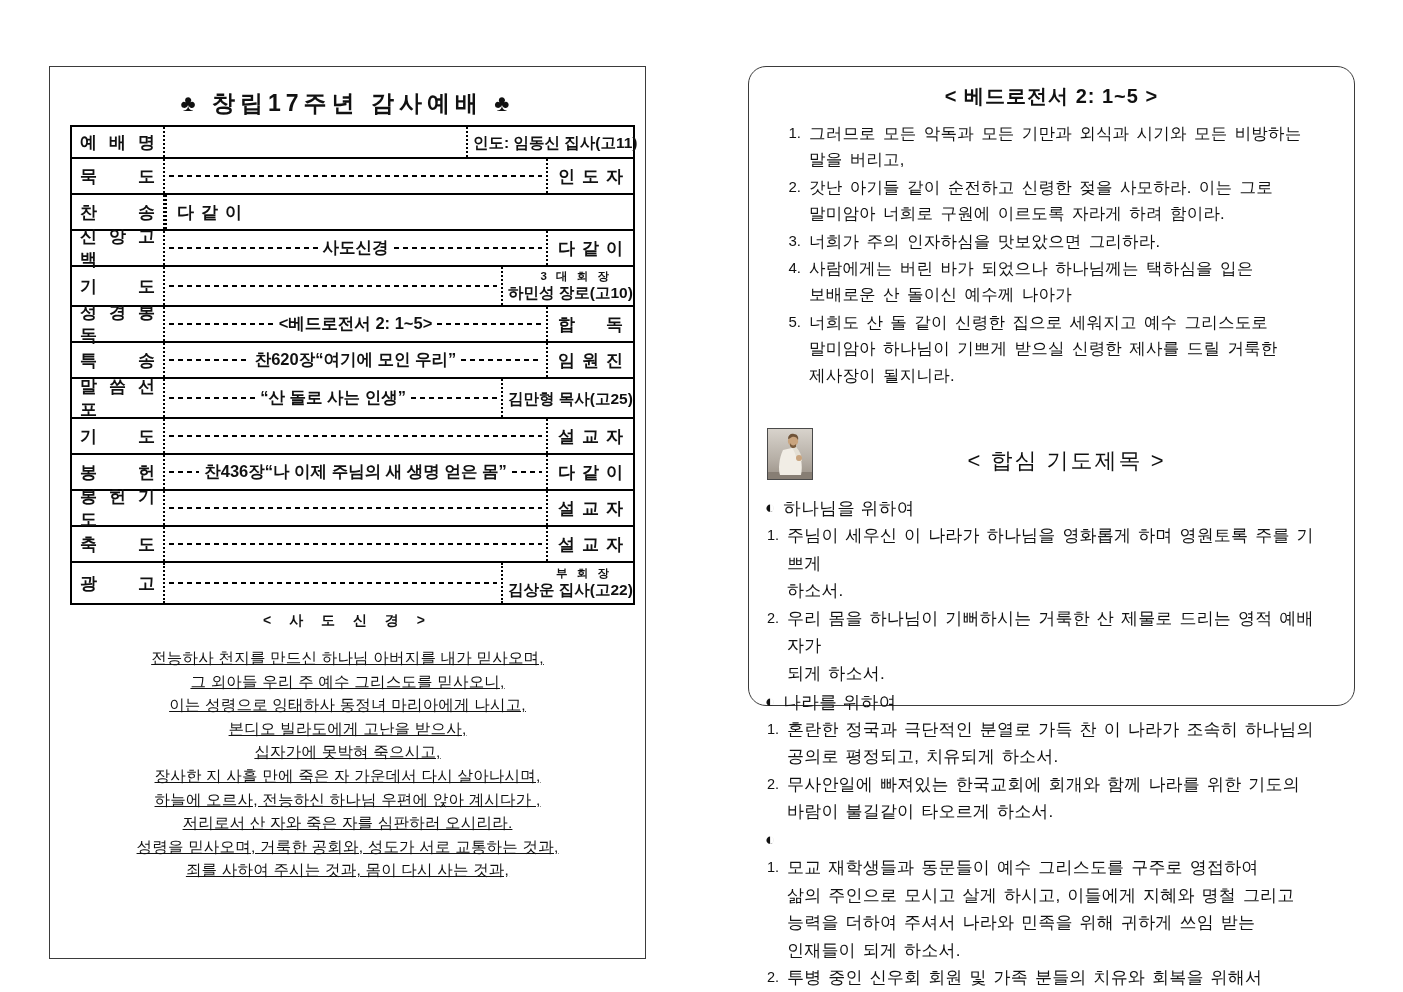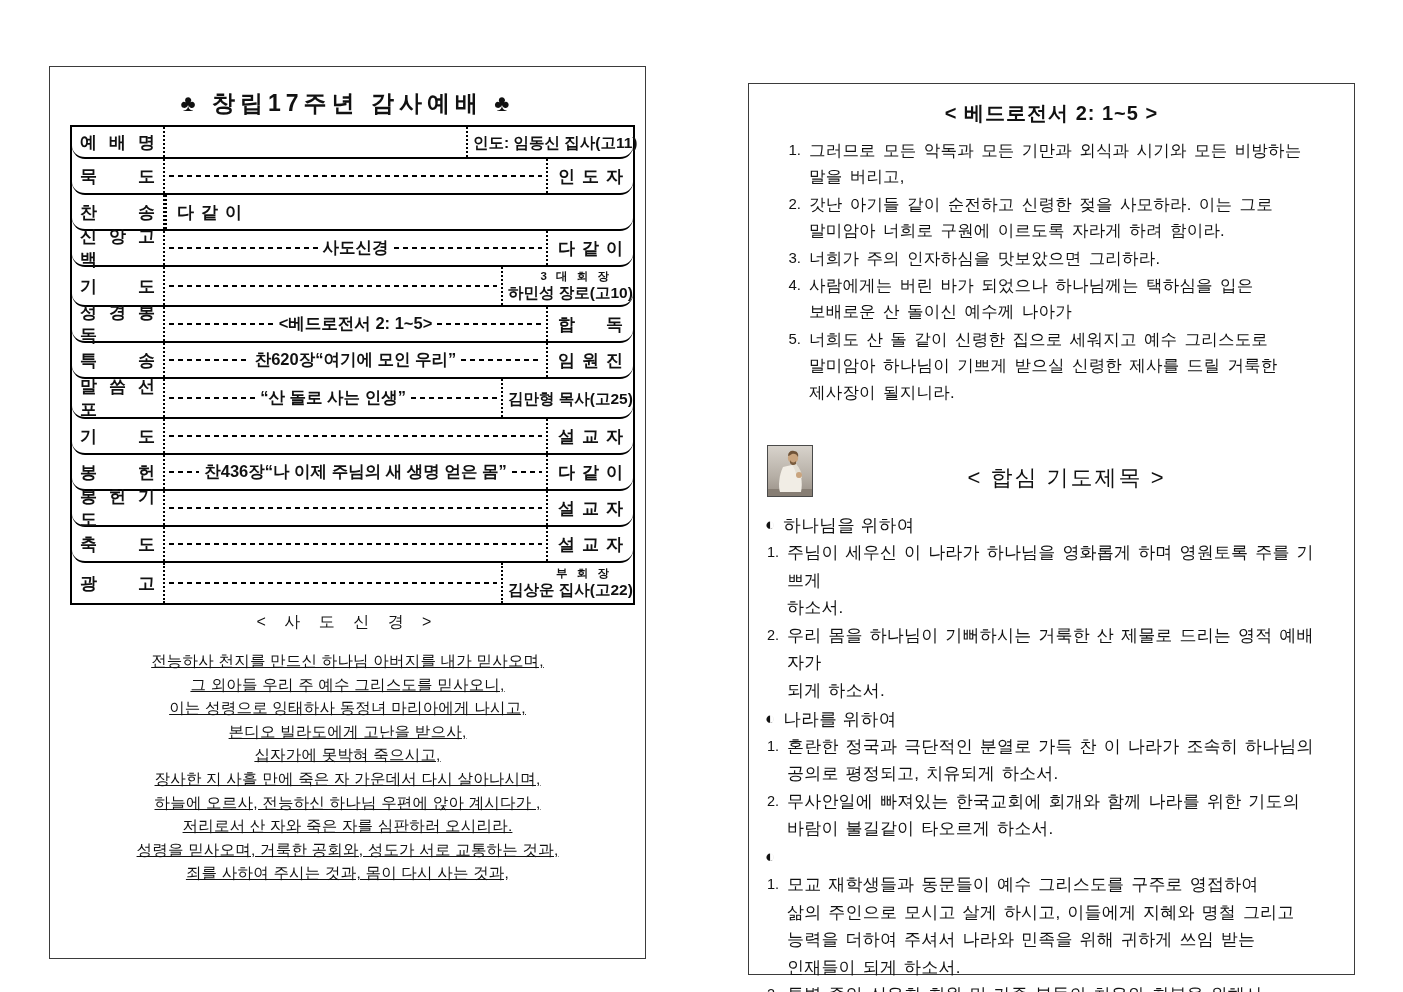--- a/index.html
+++ b/index.html
@@ -1,47 +1,47 @@
 <!DOCTYPE html>
 <html><head>
 <meta charset="utf-8">
 <style>
   html,body{margin:0;padding:0;width:1403px;height:992px;background:#ffffff;
     font-family:"Liberation Sans","DejaVu Sans",sans-serif;color:#111;
     -webkit-font-smoothing:antialiased;overflow:hidden;}
   .page{position:absolute;background:#fff;border:1.5px solid #3b3b3b;box-sizing:border-box;}
   #page-left{left:49px;top:66px;width:597px;height:893px;}
-  #page-right{left:748px;top:83px;width:607px;height:892px;}
+  #page-right{left:748px;top:66px;width:607px;height:640px;border-radius:18px;}
 
   
   .worship-title{margin-top:21px;text-align:center;font-size:23px;font-weight:bold;
     letter-spacing:5px;white-space:nowrap;}
   .order-table{position:absolute;left:20px;top:58px;width:565px;border:2px solid #000;
     box-sizing:border-box;font-weight:bold;}
-  .t-row{display:flex;border-bottom:2px solid #000;box-sizing:border-box;align-items:stretch;border-radius:13px;}
+  .t-row{display:flex;border-bottom:2px solid #000;box-sizing:border-box;align-items:stretch;}
   .t-row:last-child{border-bottom:none;}
   .c-label{width:93px;min-width:93px;box-sizing:border-box;border-right:2px dotted #000;
     padding:0 8px;display:flex;flex-direction:column;justify-content:center;}
   .c-label .jt{width:100%;font-size:17px;text-align:justify;text-align-last:justify;}
   .c-mid{flex:1;display:flex;align-items:center;min-width:0;padding:0 4px;}
   .dash{flex:1;height:2px;min-width:6px;
     background:repeating-linear-gradient(90deg,#000 0 5px,transparent 5px 9px);}
   .mid-text{white-space:nowrap;padding:0 5px;font-size:16.5px;}
   .c-right{box-sizing:border-box;border-left:2px dotted #000;display:flex;
     flex-direction:column;justify-content:center;padding:11px 5px;}
   .v-normal{height:36px;} .v-normal .c-right{width:87px;min-width:87px;}
   .v-header{height:32px;} .v-header .c-right{width:167px;min-width:167px;}
   .v-name1{height:40px;} .v-name1 .c-right{width:132px;min-width:132px;}
   .v-name2{height:40px;} .v-name2 .c-right{width:132px;min-width:132px;}
   .r-justify{font-size:17px;text-align:justify;text-align-last:justify;padding:0 5px;}
   .r-main{font-size:15.5px;text-align:left;white-space:nowrap;line-height:19px;}
   .r-small{font-size:11.5px;line-height:13px;text-align:right;padding-right:16px;
     letter-spacing:3px;white-space:nowrap;}
   .creed{position:absolute;left:0;right:0;top:545px;text-align:center;}
-  .creed-title{font-size:16px;font-weight:normal;letter-spacing:7px;white-space:nowrap;}
+  .creed-title{font-size:14px;font-weight:bold;letter-spacing:7px;white-space:nowrap;}
   .creed-lines{margin-top:16px;text-decoration:underline;}
   .creed-line{font-size:15.5px;line-height:23.6px;font-weight:400;letter-spacing:0.2px;}
 
   
   .scripture-title{margin-top:16px;text-align:center;font-size:20px;font-weight:bold;
     letter-spacing:1px;white-space:nowrap;}
   .verses{margin:10px 34px 0 30px;}
   .verse{display:flex;margin-bottom:1px;}
   .v-num{width:22px;min-width:22px;text-align:right;margin-right:8px;font-size:15px;
     line-height:26.4px;}

